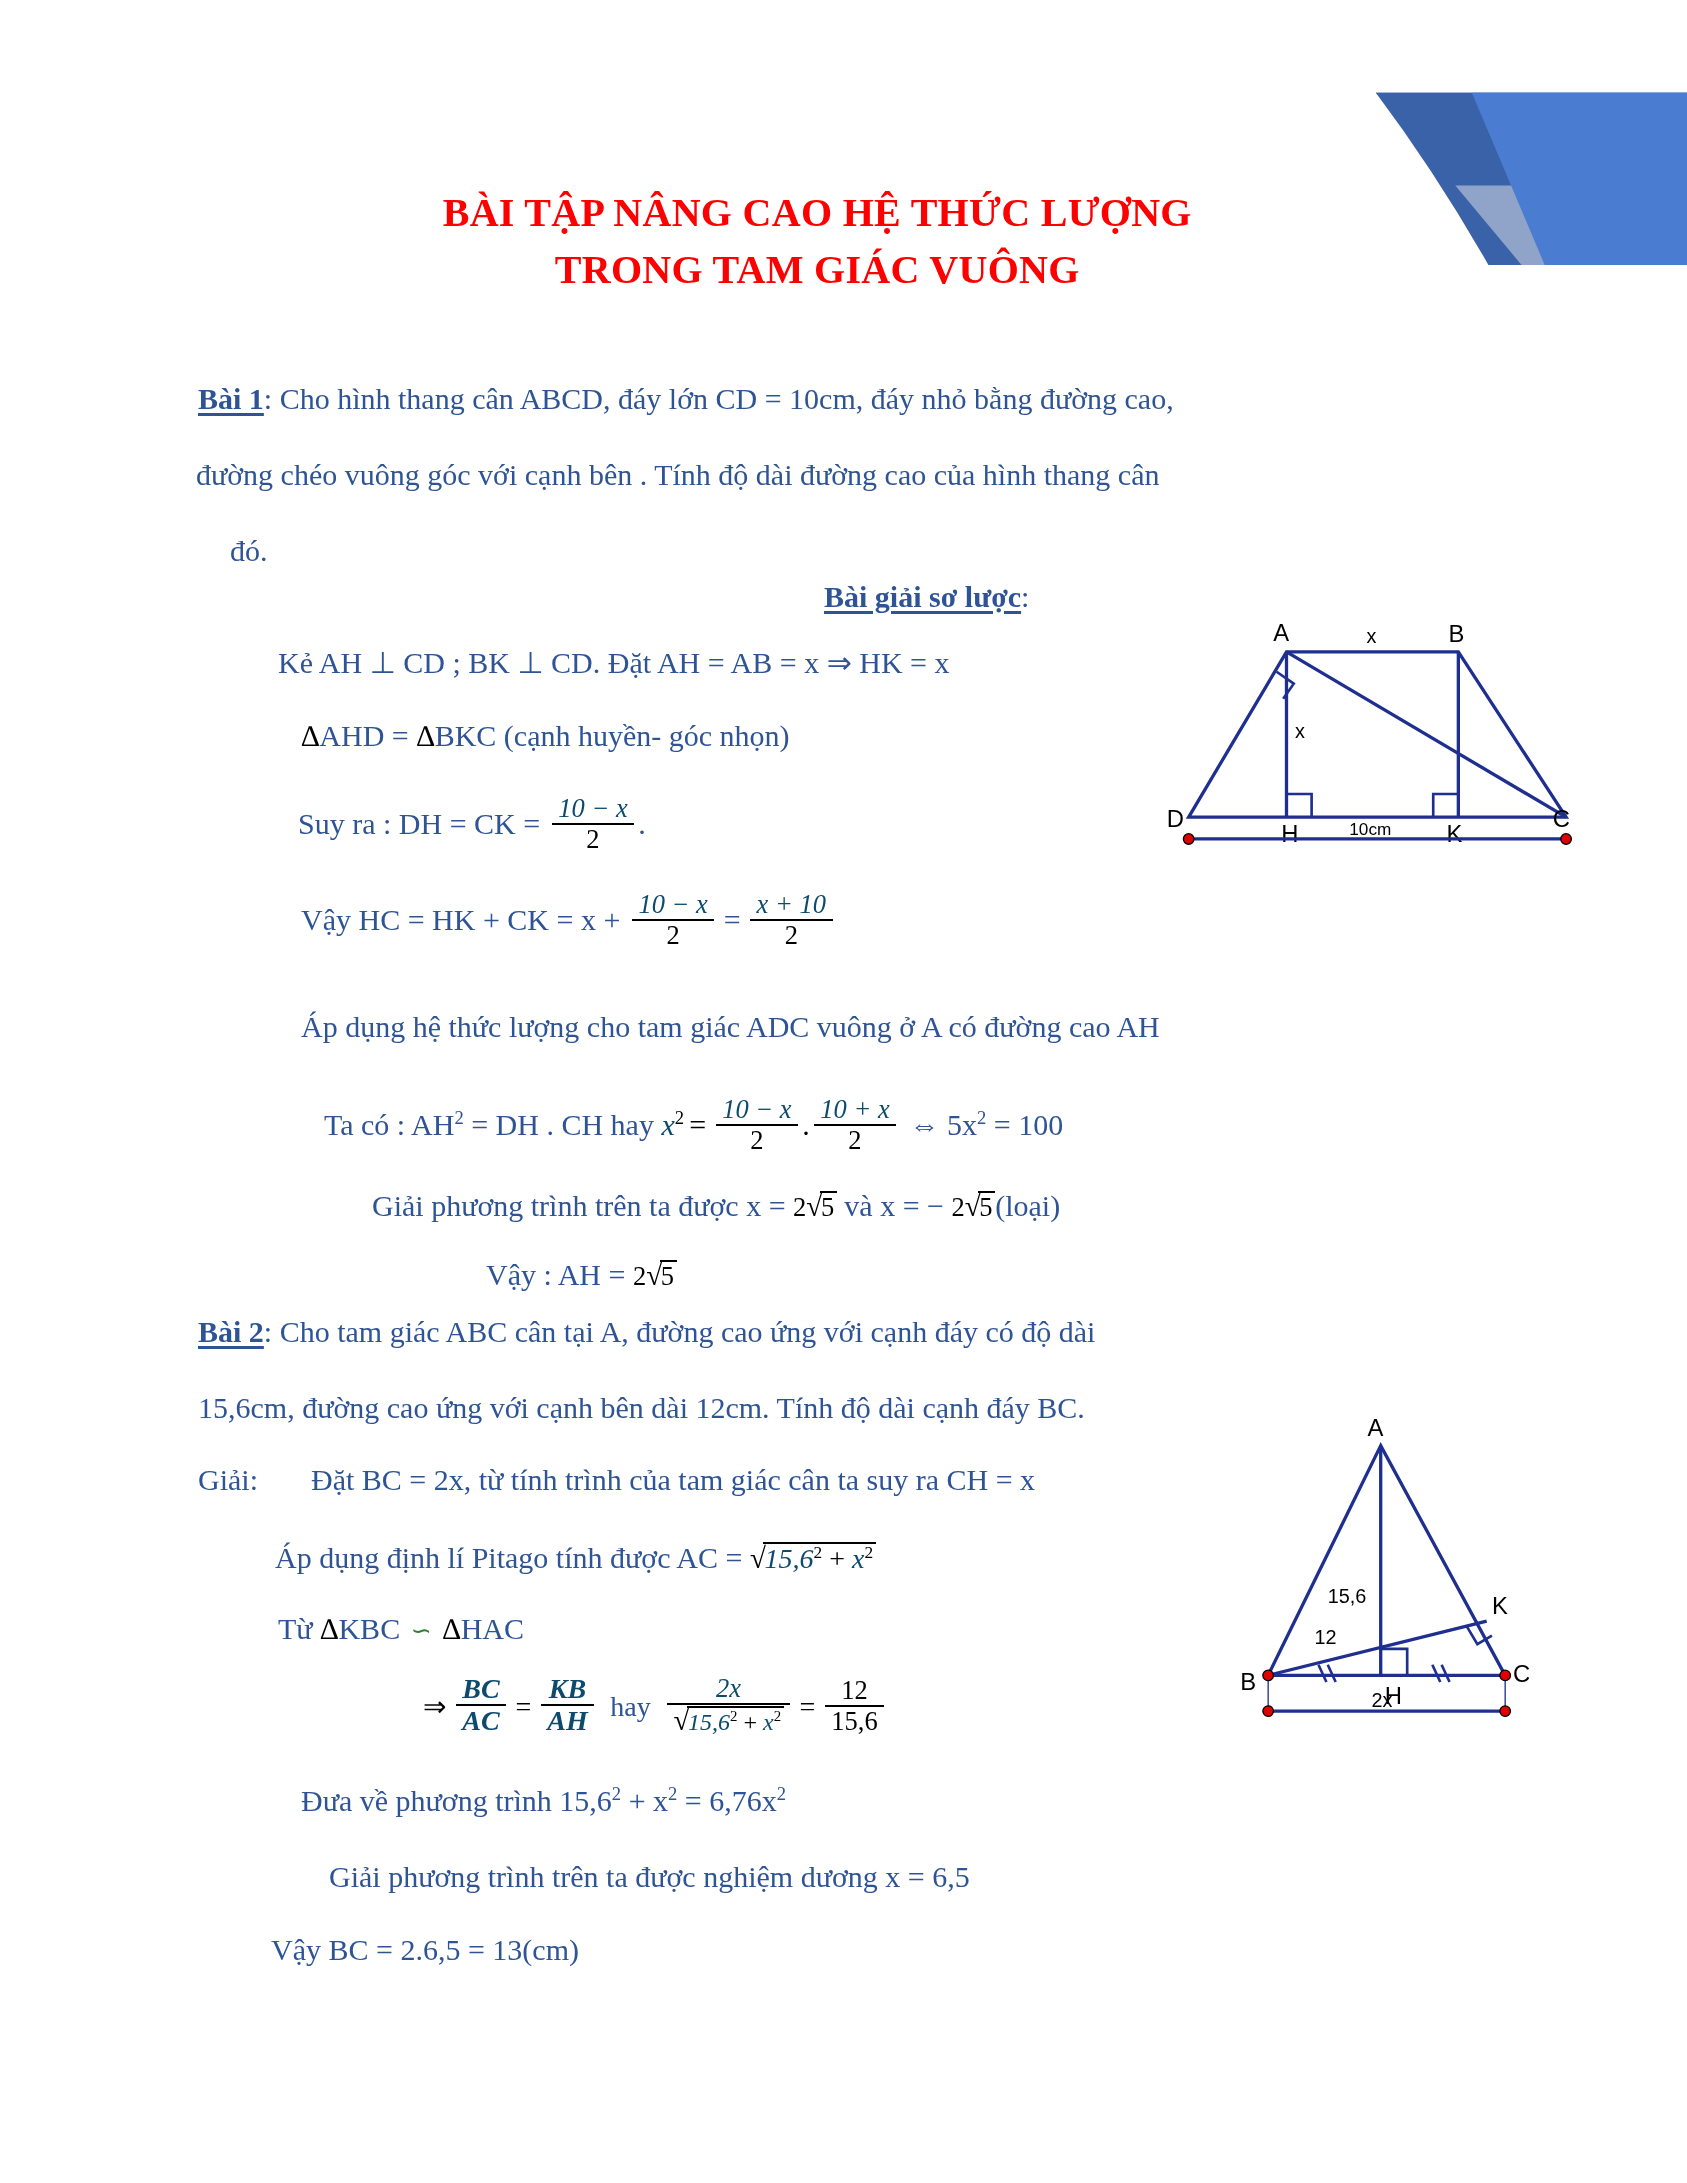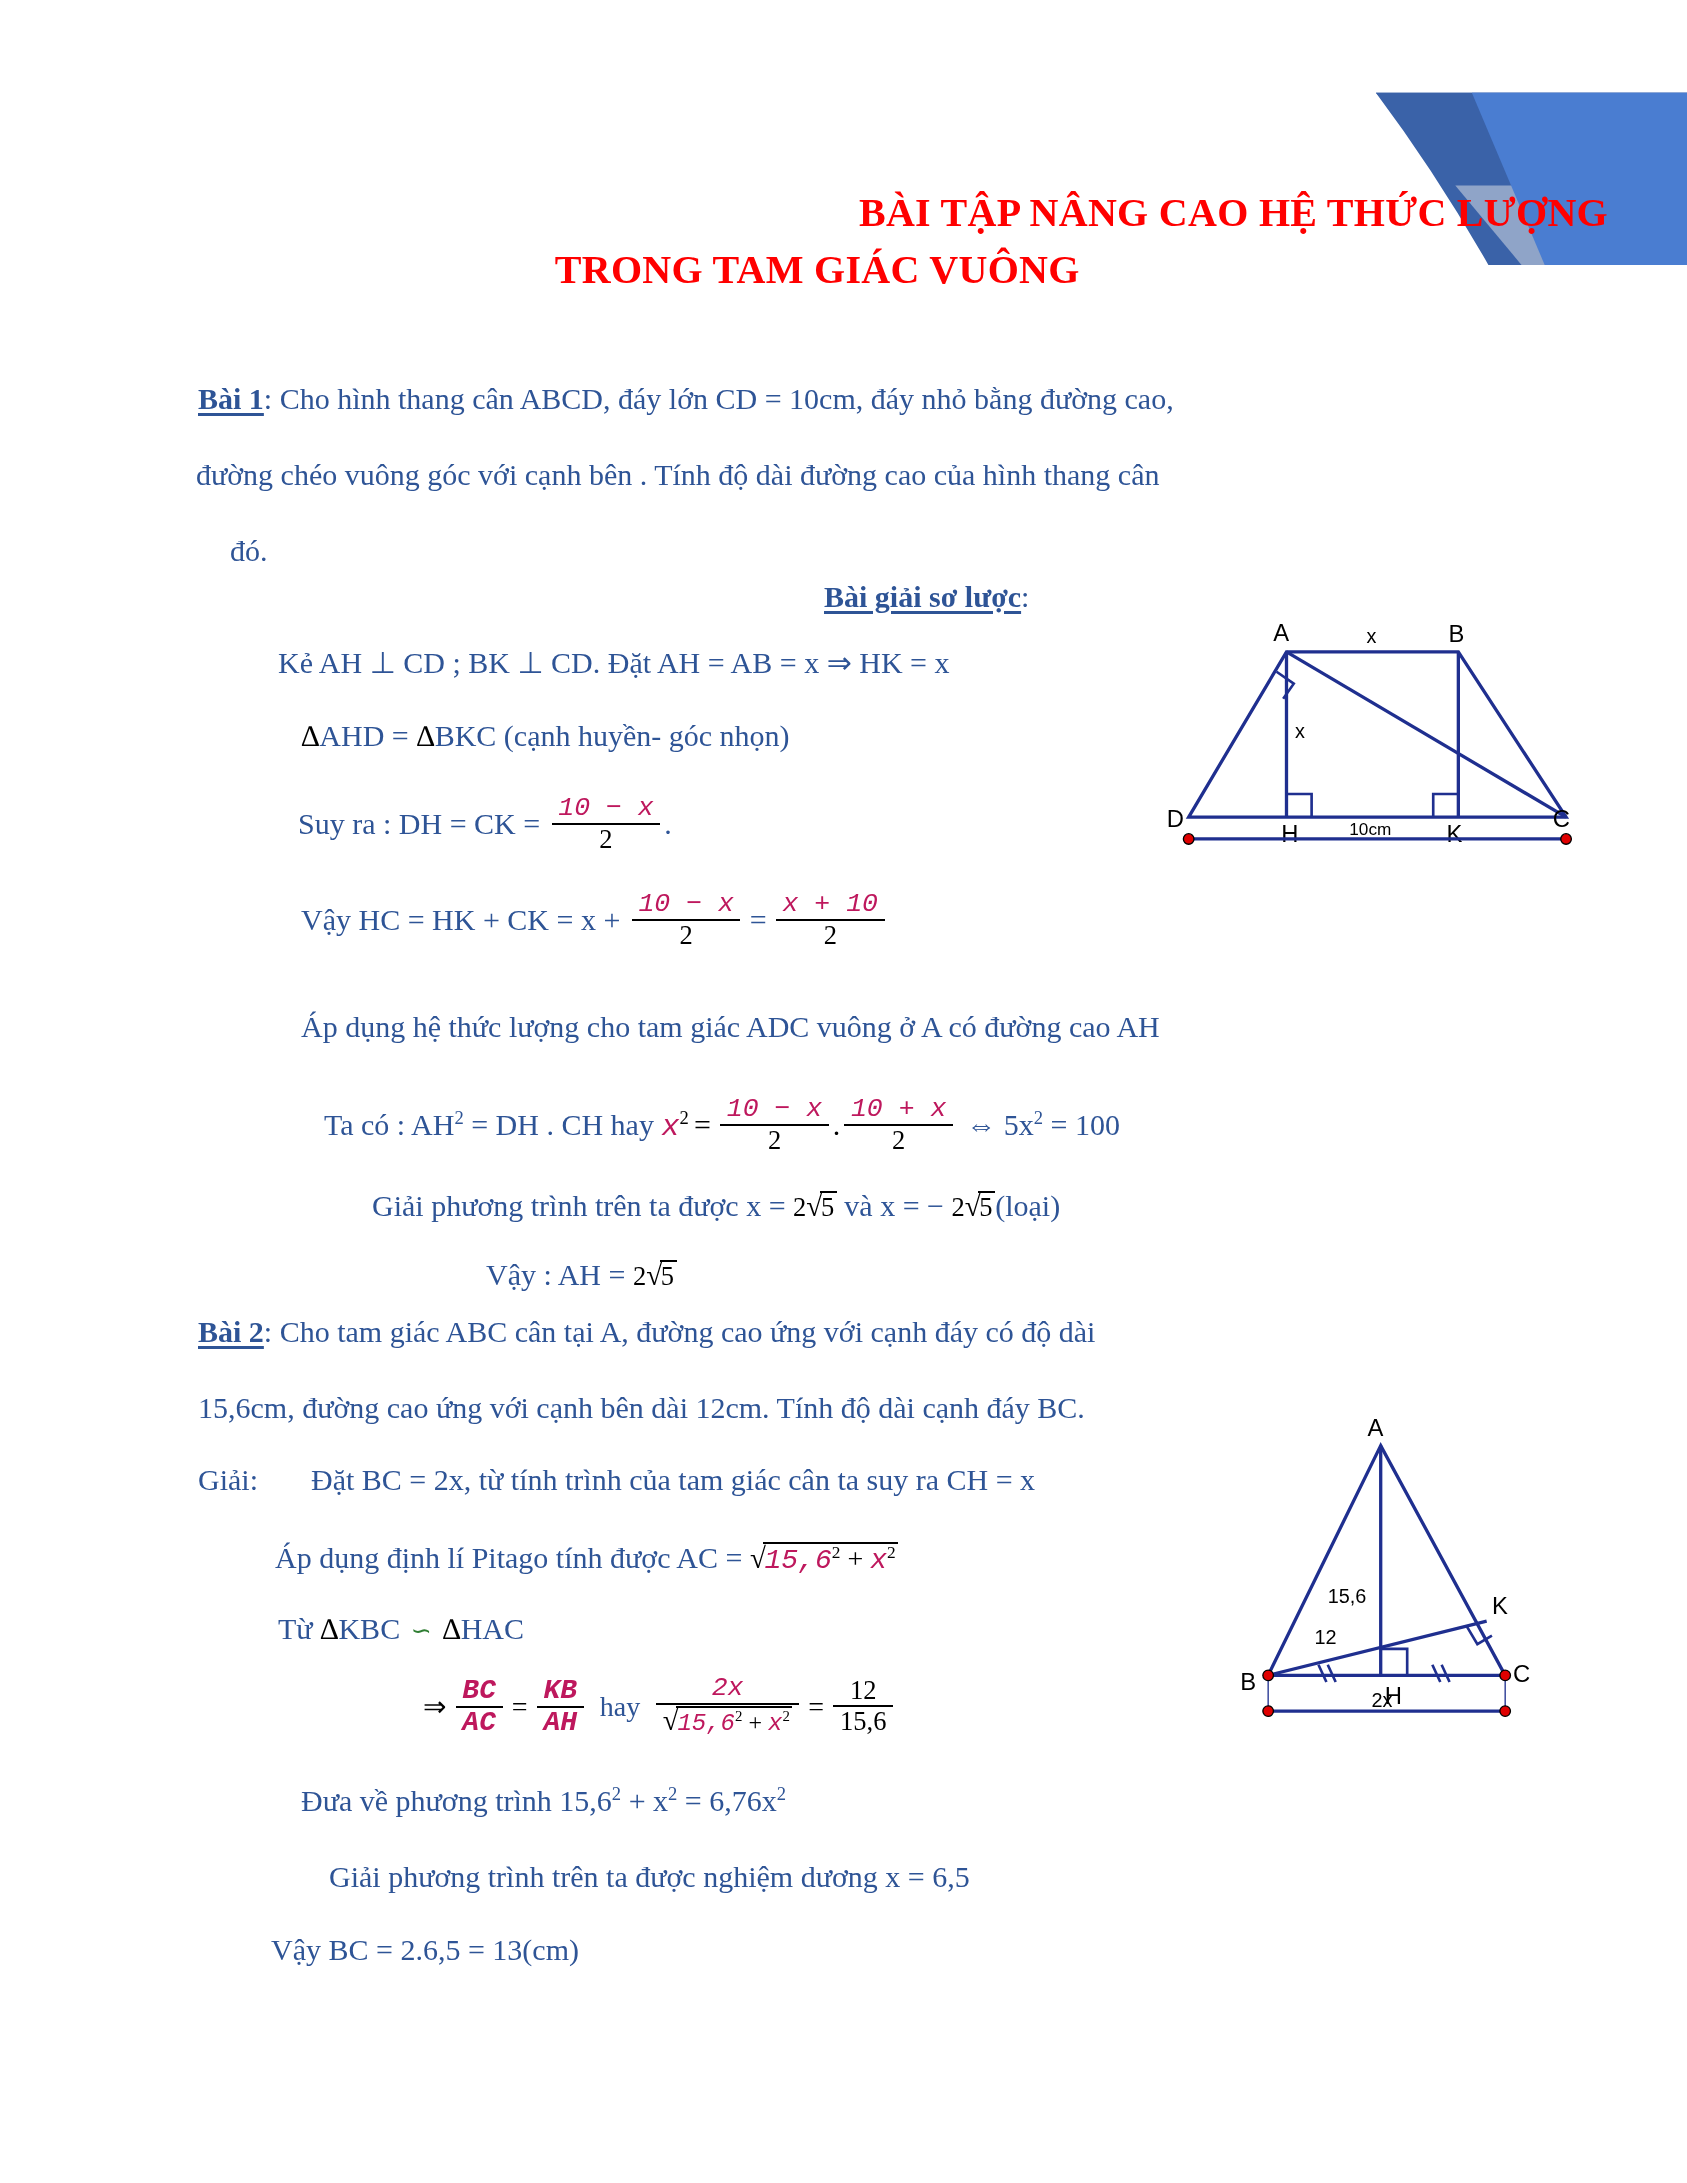--- a/index.html
+++ b/index.html
@@ -34,35 +34,35 @@
   }
 
   .title {
     color:#FF0000;
     font-weight:bold;
     font-size:40px;
     text-align:center;
     line-height:1.42;
     letter-spacing:0.3px;
   }
-  .title .l1 { padding-left:26.5px;text-align:right; }
+  .title .l1 { padding-left:26.5px; }
   .title .l2 { padding-left:26.5px; }
 
   
   .ln {
     position:absolute;
     color:#2E5496;
     font-size:30px;
     white-space:nowrap;
     line-height:1;
   }
   .bold { font-weight:bold; }
   .ul   { text-decoration:underline; text-underline-offset:4px; }
 
-  .math { color:#be185d; font-style:italic; font-family:Liberation Mono, monospace; }
+  .math { color:#0c4a6e; font-style:italic; font-family:Liberation Serif, serif; }
   .mathn{ color:#000000; font-style:normal; font-family:"Liberation Serif", serif; }
 
   
   .frac {
     display:inline-block;
     vertical-align:-0.52em;
     text-align:center;
     font-size:26.5px;
     line-height:1.08;
     margin:0 4px;

